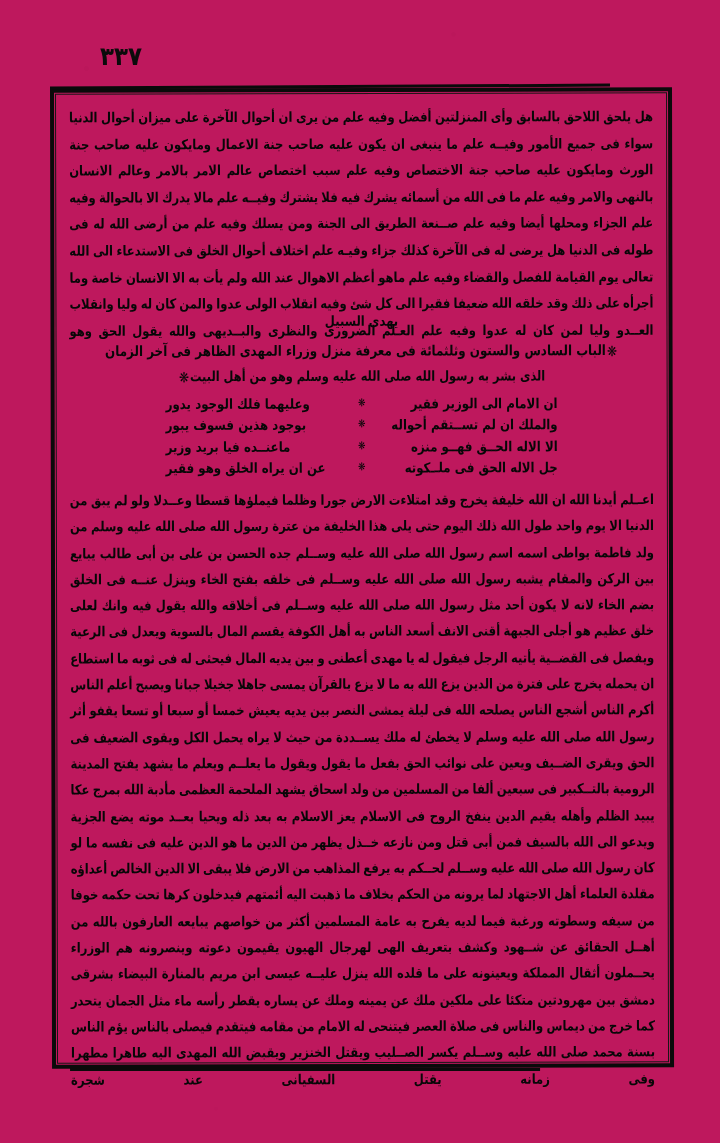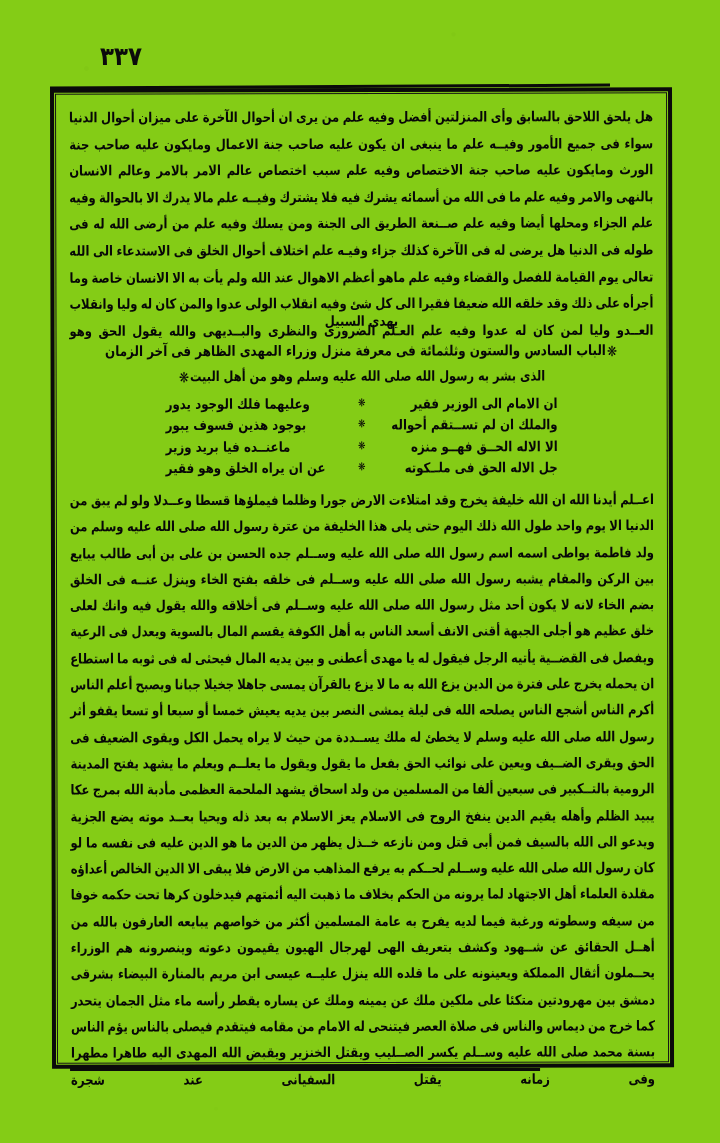--- a/index.html
+++ b/index.html
@@ -14,21 +14,21 @@
     position: relative;
     overflow: hidden;
     font-family: "DejaVu Sans", "Liberation Sans", sans-serif;
     -webkit-font-smoothing: none;
   }
 
   
   .page-sheet {
     position: absolute;
     inset: 0;
-    background: #84cc16;
+    background: #be185d;
     padding-left: 35px;
   }
   
   .scan-noise {
     position: absolute;
     inset: 0;
     pointer-events: none;
     background:
       radial-gradient(circle at 12% 6%, rgba(0,0,0,0.018) 0 2px, transparent 3px),
       radial-gradient(circle at 63% 3%, rgba(0,0,0,0.02) 0 1.5px, transparent 3px),

